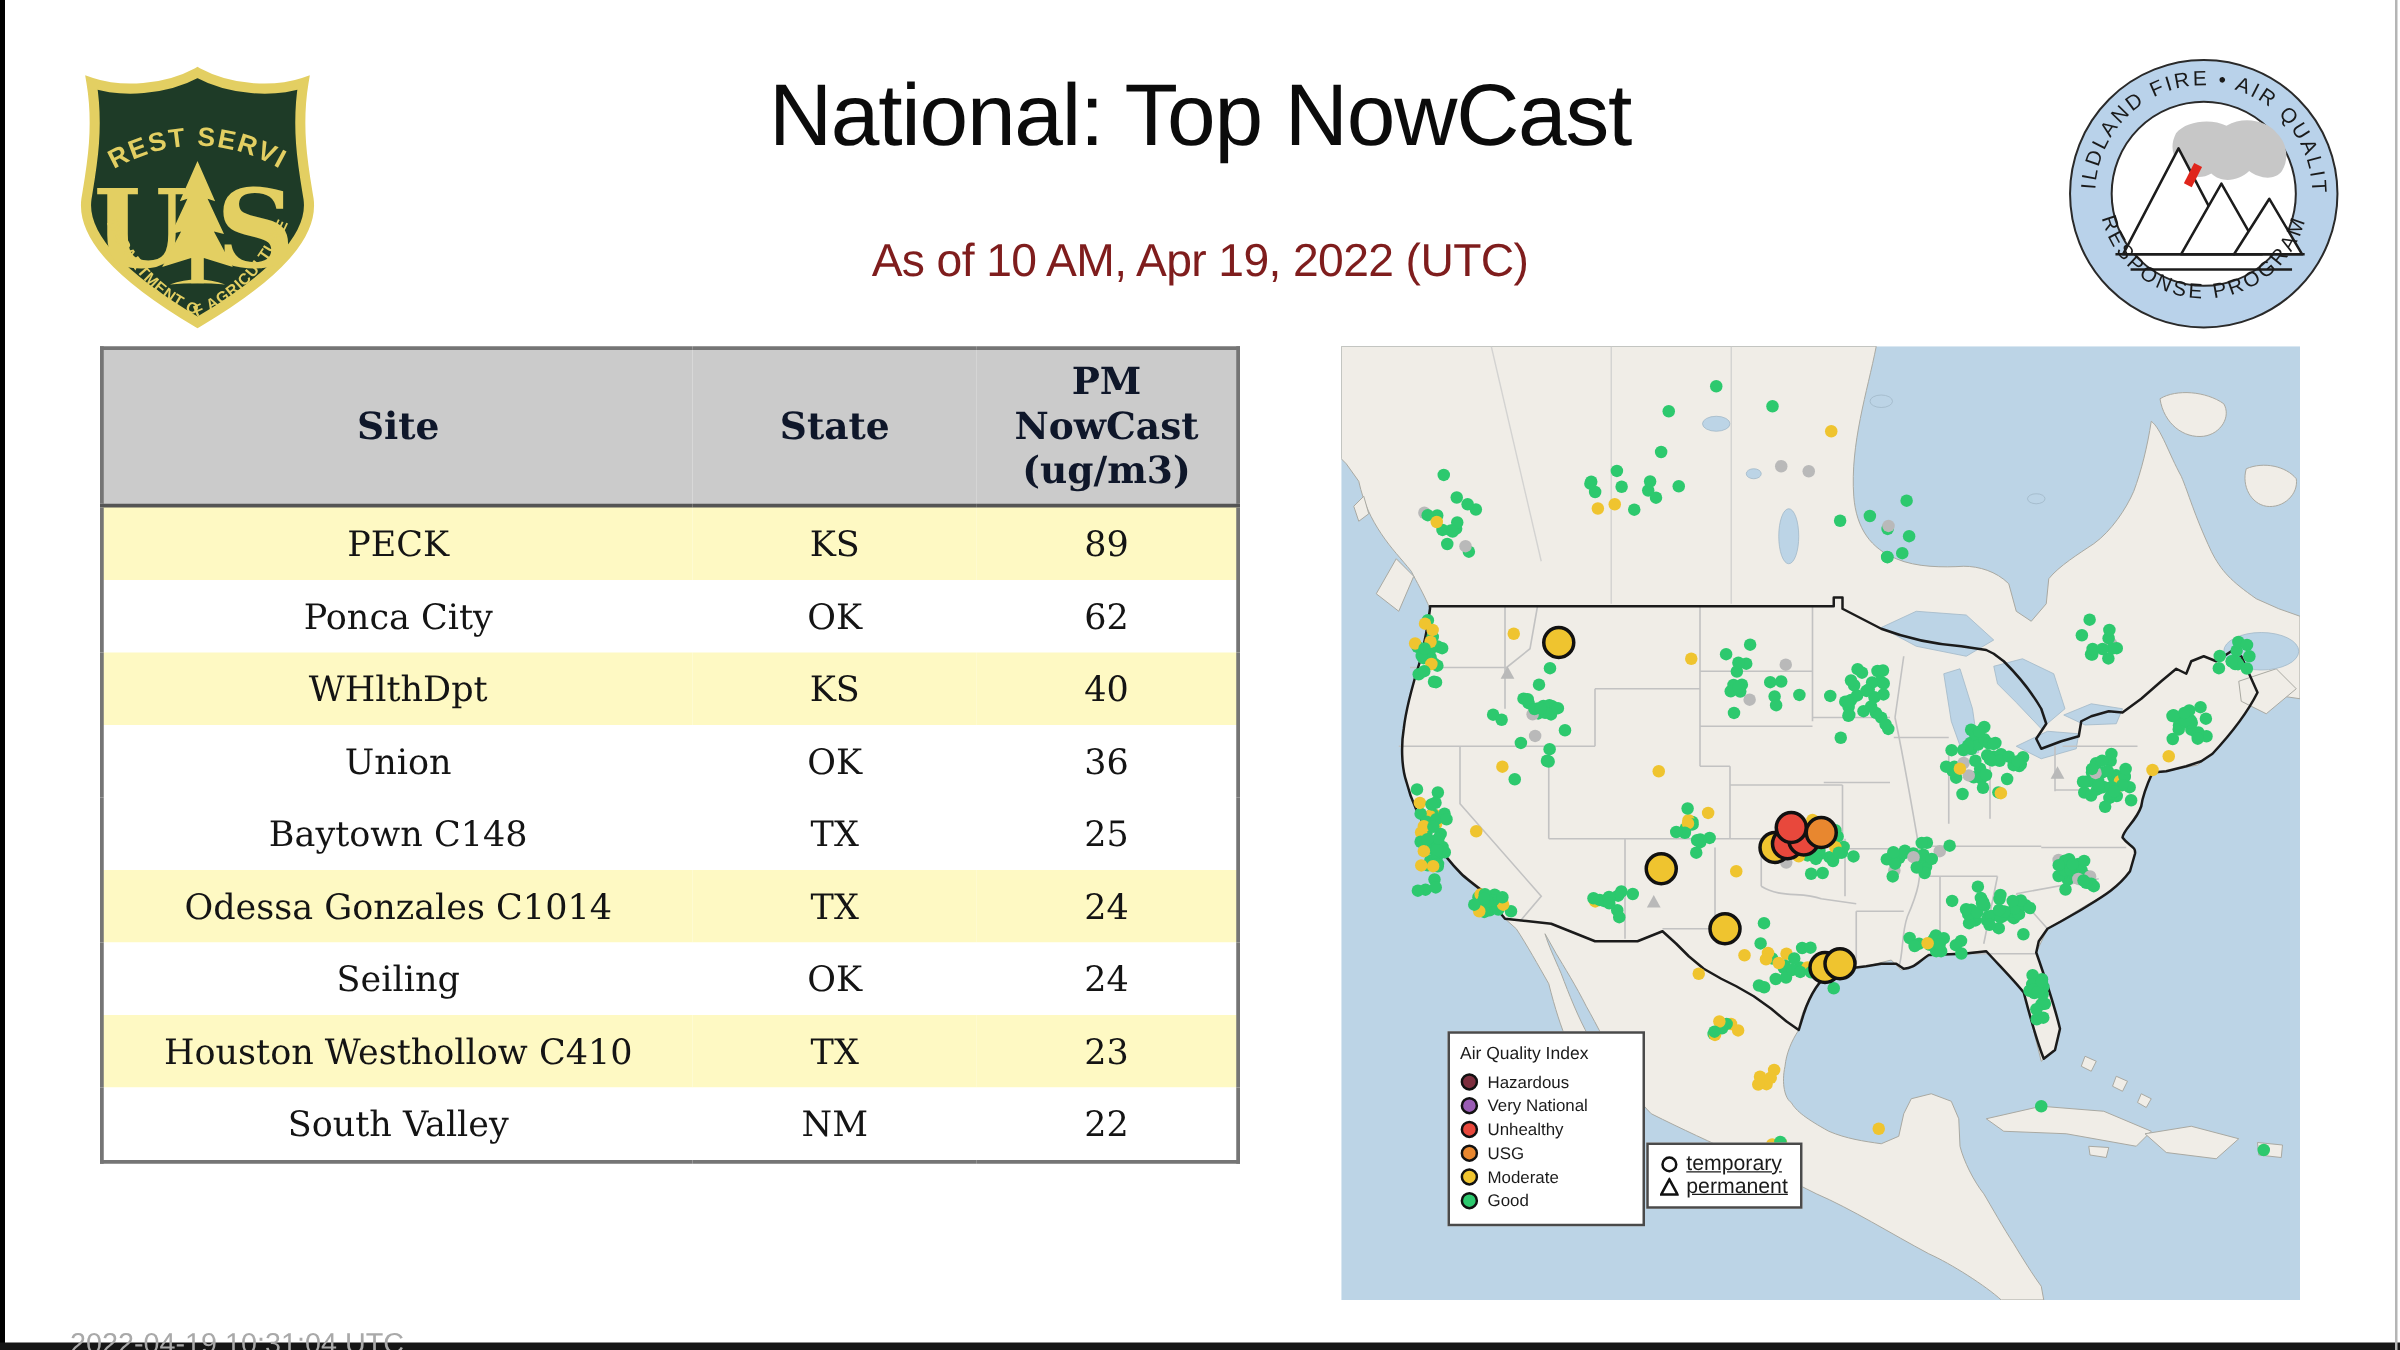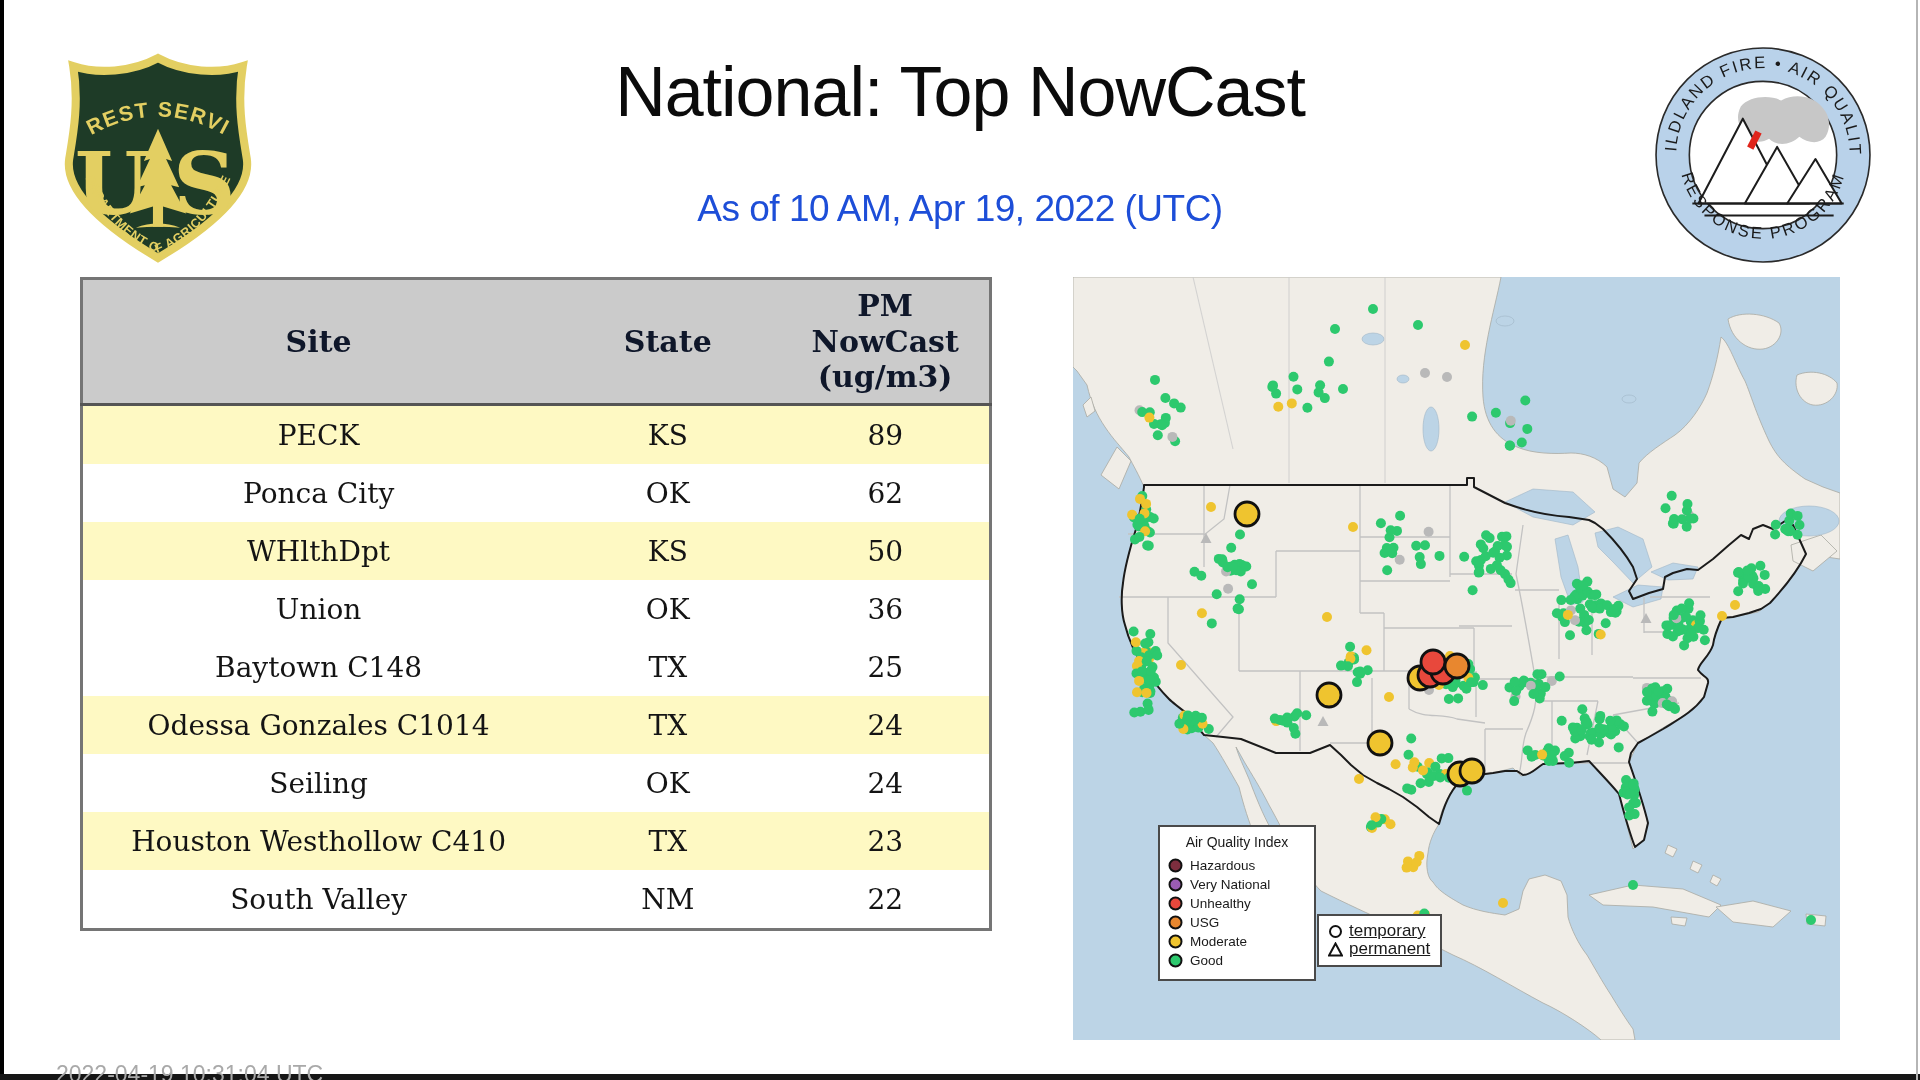--- a/index.html
+++ b/index.html
@@ -6,21 +6,21 @@
     font-family:"Liberation Sans",sans-serif;}
   .abs{position:absolute;}
   
   #edge-left{left:0;top:0;width:4px;height:1080px;background:#000;}
   #edge-bottom{left:0;top:1074px;width:1920px;height:6px;background:#161616;}
   #edge-right{left:1916px;top:0;width:2px;height:1080px;background:#b5b5b5;}
   
   #usfs-logo{left:57px;top:50px;}
   #wfaqrp-logo{left:1652px;top:44px;}
   #page-title{left:0;top:52px;width:1920px;text-align:center;font-size:70px;letter-spacing:-1px;color:#0b0b0b;}
-  #page-subtitle{left:0;top:188px;width:1920px;text-align:center;font-size:37px;letter-spacing:-0.5px;color:#1d4ed8;}
+  #page-subtitle{left:0;top:188px;width:1920px;text-align:center;font-size:37px;letter-spacing:-0.5px;color:#7f1d1d;}
   
   #sites-table{left:80px;top:277px;width:912px;border-collapse:collapse;
     font-family:"DejaVu Serif",serif;border:3px solid #757575;table-layout:fixed;}
   #sites-table th{background:#cbcbcb;font-size:30px;font-weight:bold;color:#0f172a;
     border-bottom:3px solid #555;height:123px;vertical-align:middle;text-align:center;padding:0;}
   #sites-table th .wrapcell{display:inline-block;max-width:160px;line-height:1.18;}
   #sites-table td{font-size:28px;color:#141414;height:58px;text-align:center;vertical-align:middle;padding:0;}
   #sites-table tr.odd{background:#fef9c3;}
   #sites-table tr.even{background:#ffffff;}
   col.c-site{width:52%;} col.c-state{width:25%;} col.c-val{width:23%;}
@@ -30,21 +30,21 @@
   .land{fill:var(--c-land);stroke:#a9a9a2;stroke-width:0.8;}
   .island{fill:var(--c-land);stroke:#a9a9a2;stroke-width:0.8;}
   .lake{fill:var(--c-water);stroke:#9fb6c6;stroke-width:0.6;}
   .stateline{fill:none;stroke:#c2c2c2;stroke-width:1.3;}
   .provline{fill:none;stroke:#cccccc;stroke-width:1.1;opacity:0.8;}
   .usborder{fill:none;stroke:#1b1b1b;stroke-width:2;stroke-linejoin:round;}
   
   .legend-box{position:absolute;background:#ffffff;border:2px solid #4a4a4a;
     font-family:"Liberation Sans",sans-serif;color:#1a1a1a;}
   #aqi-legend{left:85px;top:548px;width:138px;padding:7px 8px 9px 8px;}
-  #aqi-legend .legend-title{font-size:14px;text-align:center;margin-bottom:6px;}
+  #aqi-legend .legend-title{font-size:14px;text-align:left;margin-bottom:6px;}
   .aqi-item{display:flex;align-items:center;gap:7px;font-size:13.5px;line-height:19px;}
   #type-legend{left:244px;top:637px;padding:6px 10px 7px 9px;}
   .type-item{display:flex;align-items:center;gap:6px;font-size:17px;line-height:18px;text-decoration:underline;}
   
   #footer-timestamp{left:56px;top:1022px;font-size:23px;color:#a9a9a9;margin-top:39px;}
 </style>
 </head>
 <body>
 
 <div class="abs" id="edge-left"></div>
@@ -126,21 +126,21 @@
         <td>89</td>
       </tr>
       <tr class="even">
         <td>Ponca City</td>
         <td>OK</td>
         <td>62</td>
       </tr>
       <tr class="odd">
         <td>WHlthDpt</td>
         <td>KS</td>
-        <td>50</td>
+        <td>40</td>
       </tr>
       <tr class="even">
         <td>Union</td>
         <td>OK</td>
         <td>36</td>
       </tr>
       <tr class="even">
         <td>Baytown C148</td>
         <td>TX</td>
         <td>25</td>

